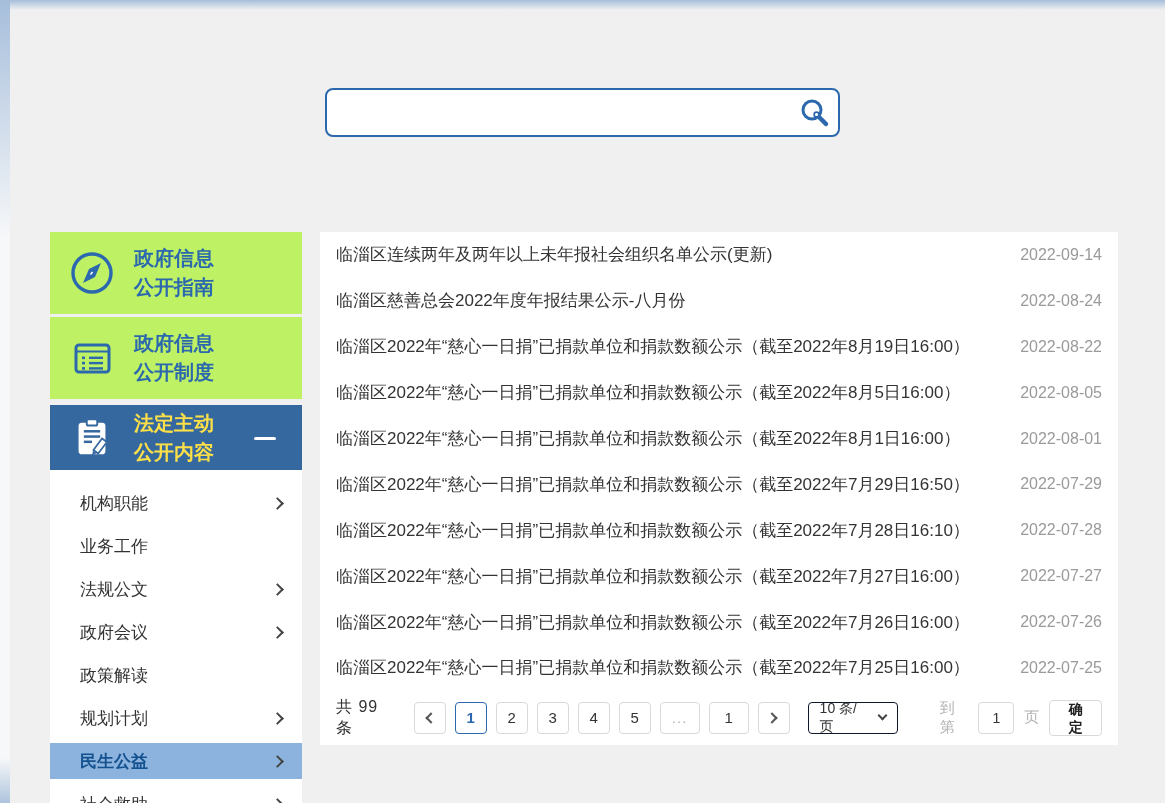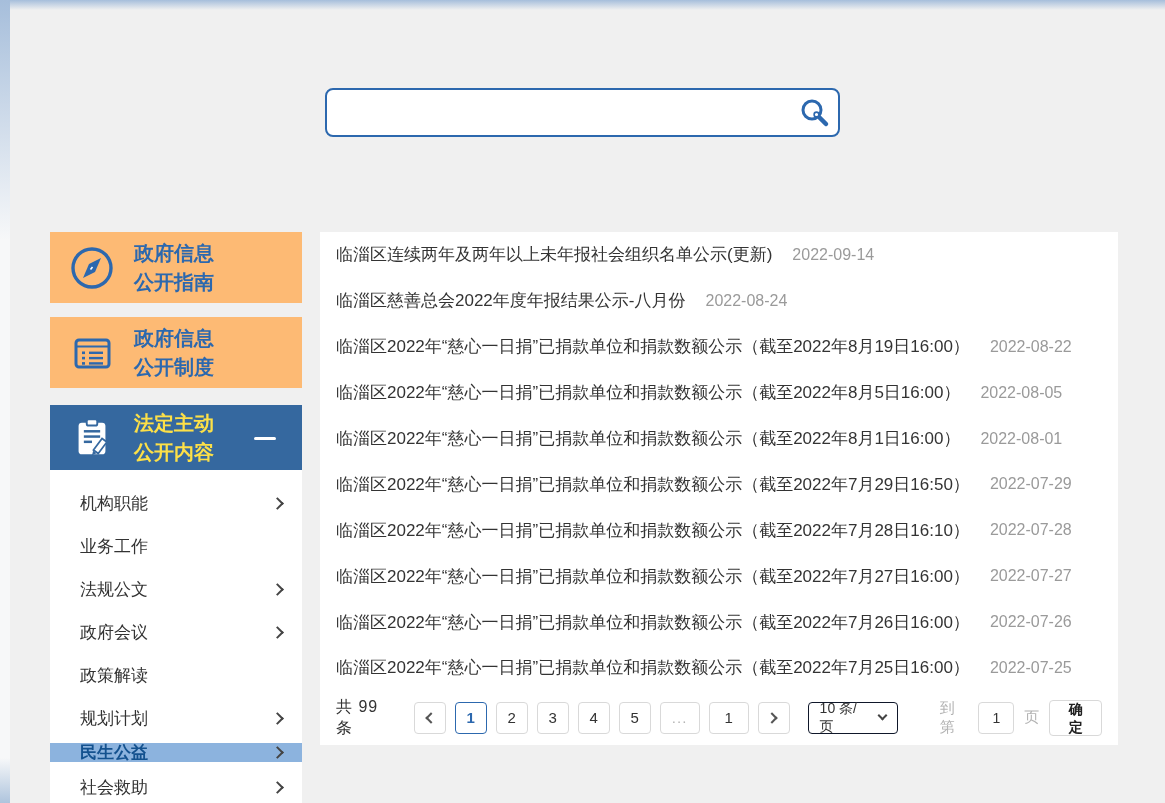--- a/index.html
+++ b/index.html
@@ -20,44 +20,44 @@
   
   .search-box { position:absolute; left:325px; top:88px; width:515px; height:49px;
     background:#fff; border:2px solid #2c68ae; border-radius:8px;
     display:flex; align-items:center; }
   .search-input { flex:1; height:100%; border:none; outline:none; background:transparent;
     font-size:16px; padding:0 14px; font-family:inherit; }
   .search-btn { width:46px; height:100%; border:none; background:transparent; cursor:pointer;
     display:flex; align-items:center; justify-content:center; }
 
   
-  .side-card { position:absolute; left:50px; width:252px; height:71px; background:#fdba74;
+  .side-card { position:absolute; left:50px; width:252px; height:82px; background:#bef264;
     display:flex; align-items:center; padding-left:18px; cursor:pointer; }
   .side-card .icon-wrap { width:48px; height:48px; margin-right:18px; flex:0 0 auto;
     display:flex; align-items:center; justify-content:center; }
   .side-card .card-label { font-size:20px; font-weight:700; color:#2c68ae; line-height:1.45; }
   .side-card.active { background:#35689f; height:65px; }
   .side-card.active .card-label { color:#fde047; }
   .minus-bar { position:absolute; right:26px; top:32px; width:22px; height:3px;
     background:#fff; border-radius:2px; }
 
   .submenu { position:absolute; left:50px; top:470px; width:252px; height:333px;
     background:#fff; padding-top:12px; overflow:hidden; }
   .submenu-item { height:43px; display:flex; align-items:center; justify-content:space-between;
     padding:0 20px 0 30px; font-size:17px; color:#333; cursor:pointer; }
-  .submenu-item.active { height:19px; margin:3px 0 4px; background:#8cb3de; }
+  .submenu-item.active { height:36px; margin:3px 0 4px; background:#8cb3de; }
   .submenu-item.active .submenu-label { color:#14528f; font-weight:700; }
   .chev { display:inline-block; width:9px; height:9px;
     border-style:solid; border-color:#444; border-width:2px 2px 0 0;
     transform:rotate(45deg); }
 
   
   .list-panel { position:absolute; left:320px; top:232px; width:798px; height:513px;
     background:#fff; display:flex; flex-direction:column; }
-  .news-row { height:45.9px; display:flex; align-items:center; 
+  .news-row { height:45.9px; display:flex; align-items:center; justify-content:space-between;
     padding:0 16px; cursor:pointer; }
   .news-title { font-size:17px; color:#333; white-space:nowrap; overflow:hidden;
     text-overflow:ellipsis; padding-right:20px; }
   .news-date { font-size:16px; color:#9a9a9a; flex:0 0 auto; }
 
   
   .pager { flex:1; display:flex; align-items:center; padding:0 16px; }
   .pager-total { font-size:16px; color:#333; margin-right:14px; letter-spacing:1px; }
   .pg-btn { min-width:32px; height:32px; padding:0 6px; margin-right:9px;
     background:#fff; border:1px solid #d9d9d9; border-radius:4px;

